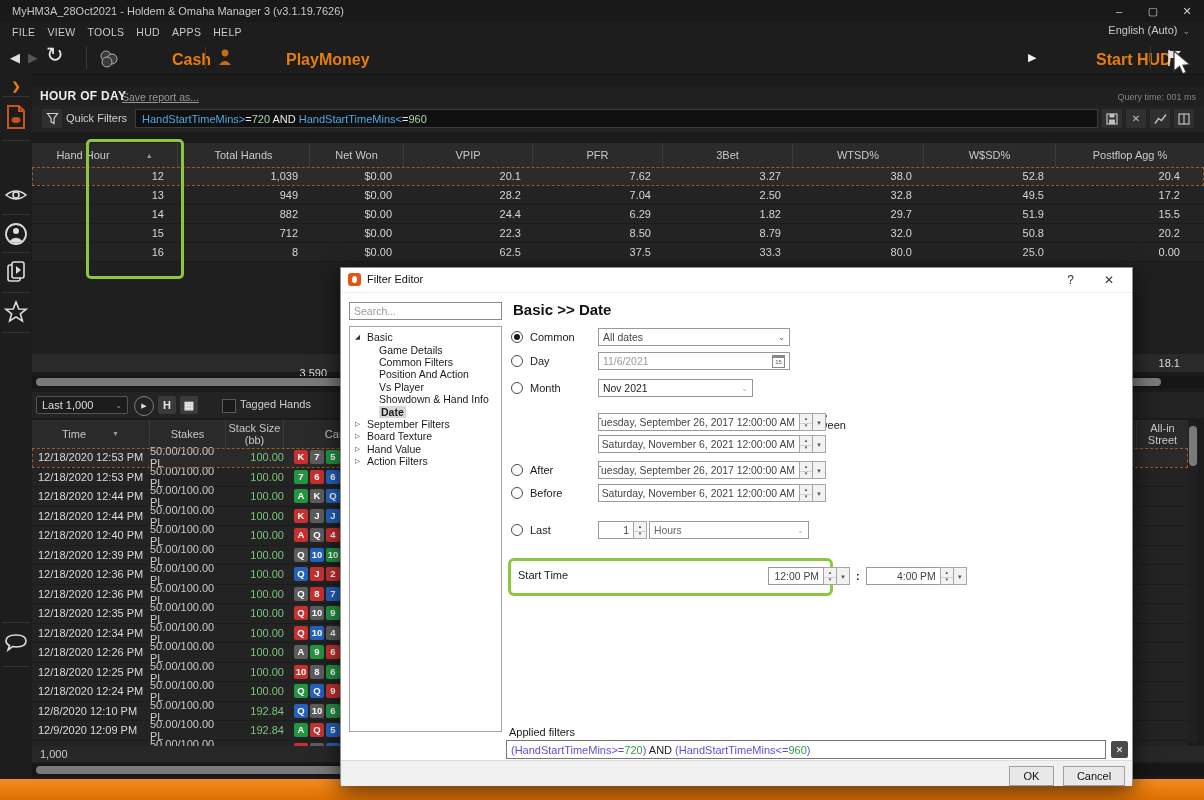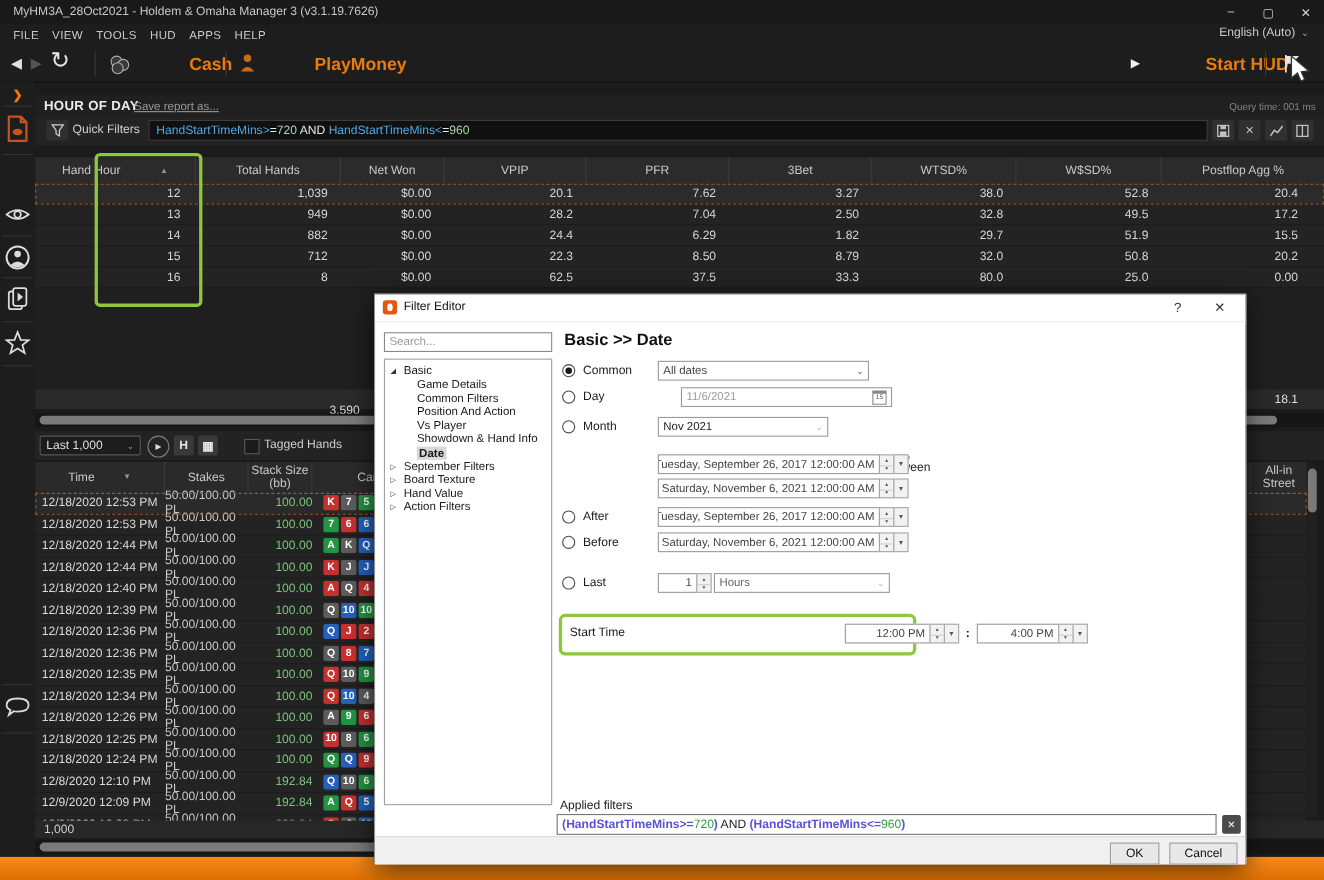--- a/index.html
+++ b/index.html
@@ -112,34 +112,34 @@
   .tree-arrow{width:12px;font-size:6.5px;color:#333;}
   .tree-label.sel{font-weight:bold;background:#d8d8d8;padding:0 2px;}
   .crumb{position:absolute;left:172px;top:33px;font-size:15px;font-weight:bold;color:#111;}
   .drow{position:absolute;left:170px;height:18px;display:flex;align-items:center;}
   .radio{width:12px;height:12px;border:1px solid #4a4a4a;border-radius:50%;background:#fff;box-sizing:border-box;position:relative;}
   .radio.on::after{content:"";position:absolute;left:2px;top:2px;width:6px;height:6px;border-radius:50%;background:#1a1a1a;}
   .dlabel{margin-left:7px;font-size:11px;color:#1a1a1a;}
   .ctl{position:absolute;display:flex;align-items:center;height:18px;top:0;}
   .dfield{height:18px;border:1px solid #9a9a9a;background:#fff;font-size:10.4px;color:#444;display:flex;align-items:center;justify-content:flex-end;padding:0 4px;box-sizing:border-box;white-space:nowrap;overflow:hidden;}
   .dfield.left{justify-content:flex-start;}
-  .dfield.dim{color:#9a9a9a;margin-left:21px;}
+  .dfield.dim{color:#9a9a9a;}
   .spin{width:14px;height:18px;border:1px solid #a6a6a6;background:#f2f2f2;box-sizing:border-box;position:relative;margin-left:-1px;}
   .spin::before{content:"▲";position:absolute;top:0;left:0;right:0;text-align:center;font-size:4.5px;color:#555;line-height:9px;border-bottom:1px solid #d0d0d0;}
   .spin::after{content:"▼";position:absolute;bottom:0;left:0;right:0;text-align:center;font-size:4.5px;color:#555;line-height:8px;}
   .darr{width:14px;height:18px;border:1px solid #a6a6a6;background:#f2f2f2;box-sizing:border-box;color:#555;font-size:7px;text-align:center;line-height:17px;margin-left:-1px;}
   .dd-arrow{margin-left:auto;color:#555;font-size:8px;}
   .dd-arrow.dim{color:#b5b5b5;}
   .cal-ico{margin-left:auto;width:13px;height:13px;border:1px solid #888;border-top:3px solid #888;font-size:6px;color:#555;text-align:center;line-height:9px;box-sizing:border-box;background:#fff;}
   .green-inline{position:absolute;left:167px;top:290px;width:325px;height:38px;border:3px solid #8dc63f;border-radius:6px;box-sizing:border-box;pointer-events:none;}
   .st-label{position:absolute;left:177px;top:301px;font-size:11px;color:#1a1a1a;}
   .colon{margin:0 6px;color:#111;font-weight:bold;}
   .applied-label{position:absolute;left:168px;top:458px;font-size:11px;color:#1a1a1a;}
   .applied-box{position:absolute;left:165px;top:472px;width:600px;height:19px;border:1px solid #777;box-sizing:border-box;display:flex;align-items:center;padding-left:4px;font-size:11px;white-space:pre;background:#fff;}
-  .tk2-ident{color:#5b51d8;font-weight:bold;} .tk2-num{color:#2f9e44;} .tk2-plain{color:#222;}
+  .tk2-ident{color:#5b51d8;} .tk2-num{color:#2f9e44;} .tk2-plain{color:#222;}
   .applied-x{position:absolute;left:770px;top:473px;width:17px;height:17px;background:#4a4a4a;border-radius:2px;color:#fff;font-size:9px;display:flex;align-items:center;justify-content:center;}
   .dlg-footer{position:absolute;left:0;top:492px;width:100%;height:25px;background:#f0f0f0;border-top:1px solid #dcdcdc;}
   .btn{position:absolute;top:498px;height:20px;border:1px solid #a0a0a0;background:#e8e8e8;font-size:11px;color:#111;display:flex;align-items:center;justify-content:center;box-sizing:border-box;}
   .btn-ok{left:668px;width:45px;}
   .btn-cancel{left:722px;width:62px;}
   svg{display:block;}
 </style>
 </head>
 <body>
 
@@ -762,21 +762,21 @@
           <div class="dfield left" style="width:160px;color:#666;">
             <span>Hours</span>
             <span class="dd-arrow dim">⌄</span>
           </div>
         </div>
     </div>
 
     <div class="green-inline"></div>
     <span class="st-label">Start Time</span>
     <div class="drow" style="top:299px;left:427px;">
-      <div class="dfield" style="width:78px;padding-left:24px;">12:00 PM</div>
+      <div class="dfield" style="width:56px;padding-left:24px;">12:00 PM</div>
         <span class="spin"></span>
         <span class="darr">▾</span>
       <span class="colon">:</span>
       <div class="dfield" style="width:75px;">4:00 PM</div>
         <span class="spin"></span>
         <span class="darr">▾</span>
     </div>
 
     <span class="applied-label">Applied filters</span>
     <div class="applied-box"><span class="tk2-ident">(HandStartTimeMins&gt;=</span><span class="tk2-num">720</span><span class="tk2-ident">)</span><span class="tk2-plain"> AND </span><span class="tk2-ident">(HandStartTimeMins&lt;=</span><span class="tk2-num">960</span><span class="tk2-ident">)</span></div>

